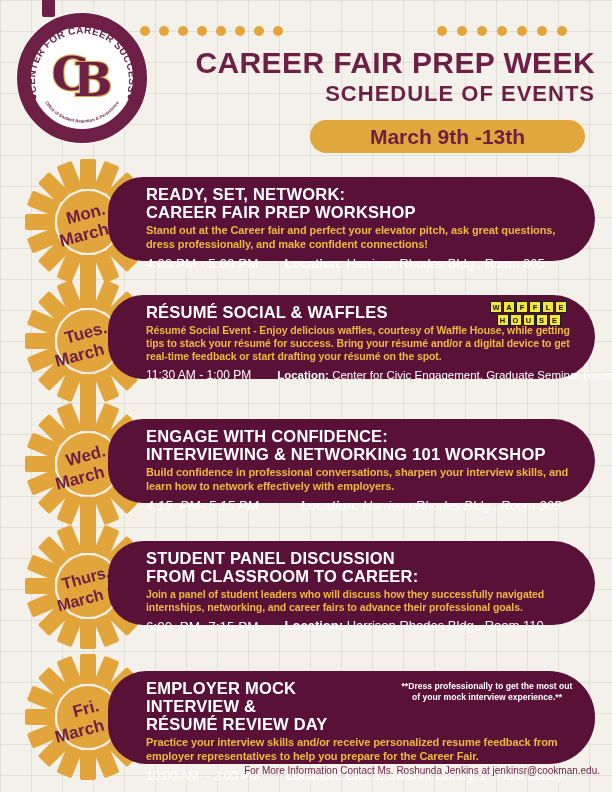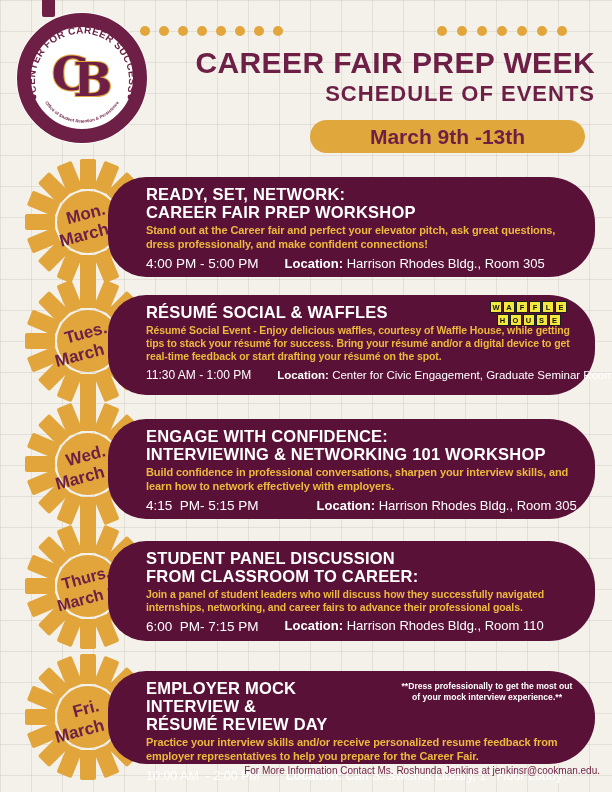--- a/index.html
+++ b/index.html
@@ -22,37 +22,37 @@
   .dots-r{left:437px;gap:10px;}
   .title{position:absolute;top:46px;left:120px;right:17px;text-align:right;
     font-size:30px;font-weight:800;color:#6d1f45;letter-spacing:.4px;}
   .subtitle{position:absolute;top:81px;left:120px;right:17px;text-align:right;
     font-size:22px;font-weight:800;color:#6d1f45;letter-spacing:1px;}
   .pill{position:absolute;top:108px;left:310px;width:275px;height:33px;background:#e0a73c;
     border-radius:17px;display:flex;align-items:center;justify-content:center;
     color:#6d1f45;font-size:21px;font-weight:700;margin-top:12px;}
   .burst{position:absolute;left:18px;}
   .burst text{font-family:"Liberation Sans",sans-serif;}
-  .card{position:absolute;left:108px;right:17px;height:100px;background:#5a1137;
+  .card{position:absolute;left:108px;right:17px;height:84px;background:#5a1137;
     border-radius:38px 46px 46px 38px;box-sizing:border-box;
     padding:8px 16px 7px 38px;color:#fff;}
   .card-top{display:flex;justify-content:space-between;align-items:flex-start;}
   .card-title{margin:0;font-size:16.5px;line-height:1.1;font-weight:800;letter-spacing:.2px;color:#fff;}
   .card-title span{display:block;}
   .desc{margin:3px 0 0;color:#edb83e;font-size:11px;line-height:1.26;font-weight:700;letter-spacing:-.1px;}
   .desc-sm{font-size:10.5px;line-height:1.24;}
   .meta{margin-top:4px;font-size:13px;display:flex;gap:26px;align-items:baseline;}
   .meta .time{font-size:13.5px;font-weight:400;white-space:pre;}
   .meta .loc{white-space:nowrap;font-weight:400;}
   .meta .loc b{font-weight:700;}
   .meta-sm{font-size:11.5px;}
   .meta-sm .time{font-size:12px;}
   .meta-md{font-size:12.5px;}
   .meta-md .time{font-size:12.5px;}
-  .meta-gap{gap:58px;}
+  .meta-gap{gap:42px;font-style:italic;}
   sup{font-size:8px;}
   .waffle{position:absolute;top:6px;right:28px;display:flex;flex-direction:column;align-items:center;gap:1px;}
   .waffle .row{display:flex;gap:1px;}
   .waffle .tile{width:10px;height:10px;background:#f2e93c;border:1px solid #1c1c1c;
     color:#111;font-size:7.5px;font-weight:700;display:flex;align-items:center;justify-content:center;}
   .note{width:180px;font-size:8.6px;line-height:1.3;text-align:center;font-weight:700;
     color:#fff;margin:2px 2px 0 8px;flex-shrink:0;}
   .footer{position:absolute;top:765px;left:110px;right:12px;text-align:right;
     font-size:10px;font-weight:400;color:#6d1f45;}
 </style>

